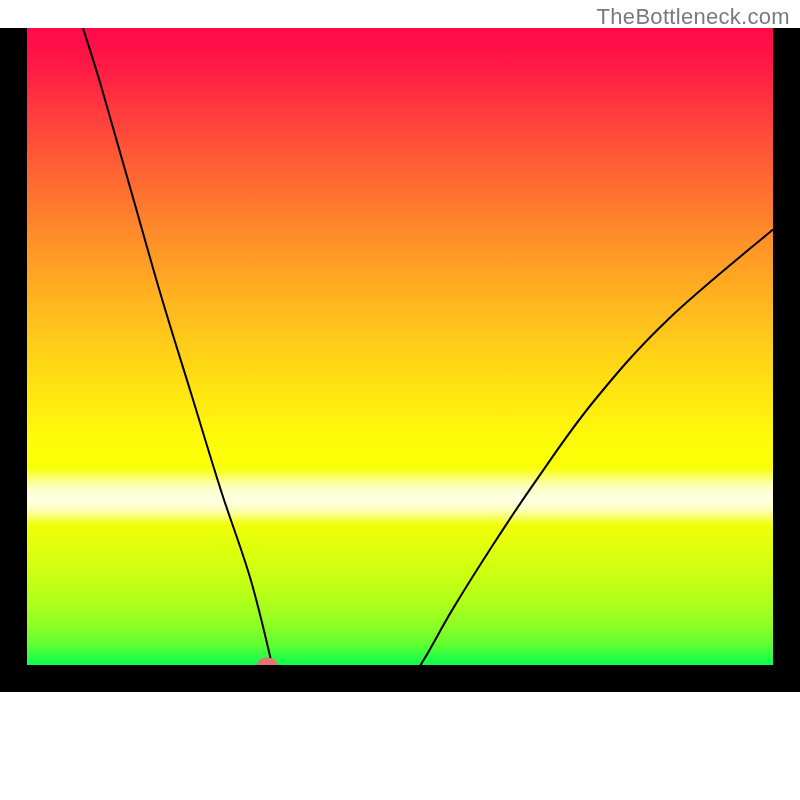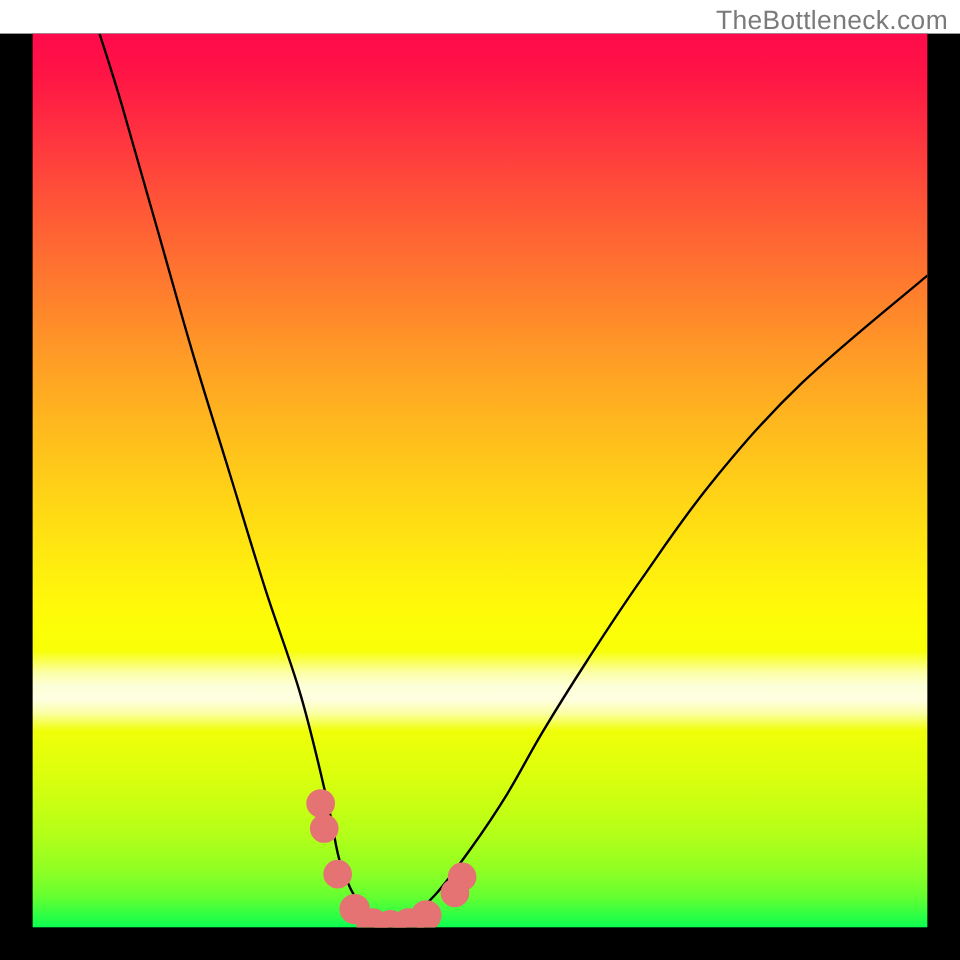--- a/index.html
+++ b/index.html
@@ -7,21 +7,21 @@
     padding: 0;
     width: 800px;
     height: 800px;
     background: #fff;
     font-family: Arial, Helvetica, sans-serif;
     overflow: hidden;
   }
   .wrap {
     position: relative;
     width: 800px;
-    height: 800px;
+    height: 692px;
   }
   .attribution {
     position: absolute;
     top: 4px;
     right: 10px;
     font-size: 22px;
     font-weight: 500;
     color: #7a7a7a;
     letter-spacing: 0.3px;
     z-index: 20;

